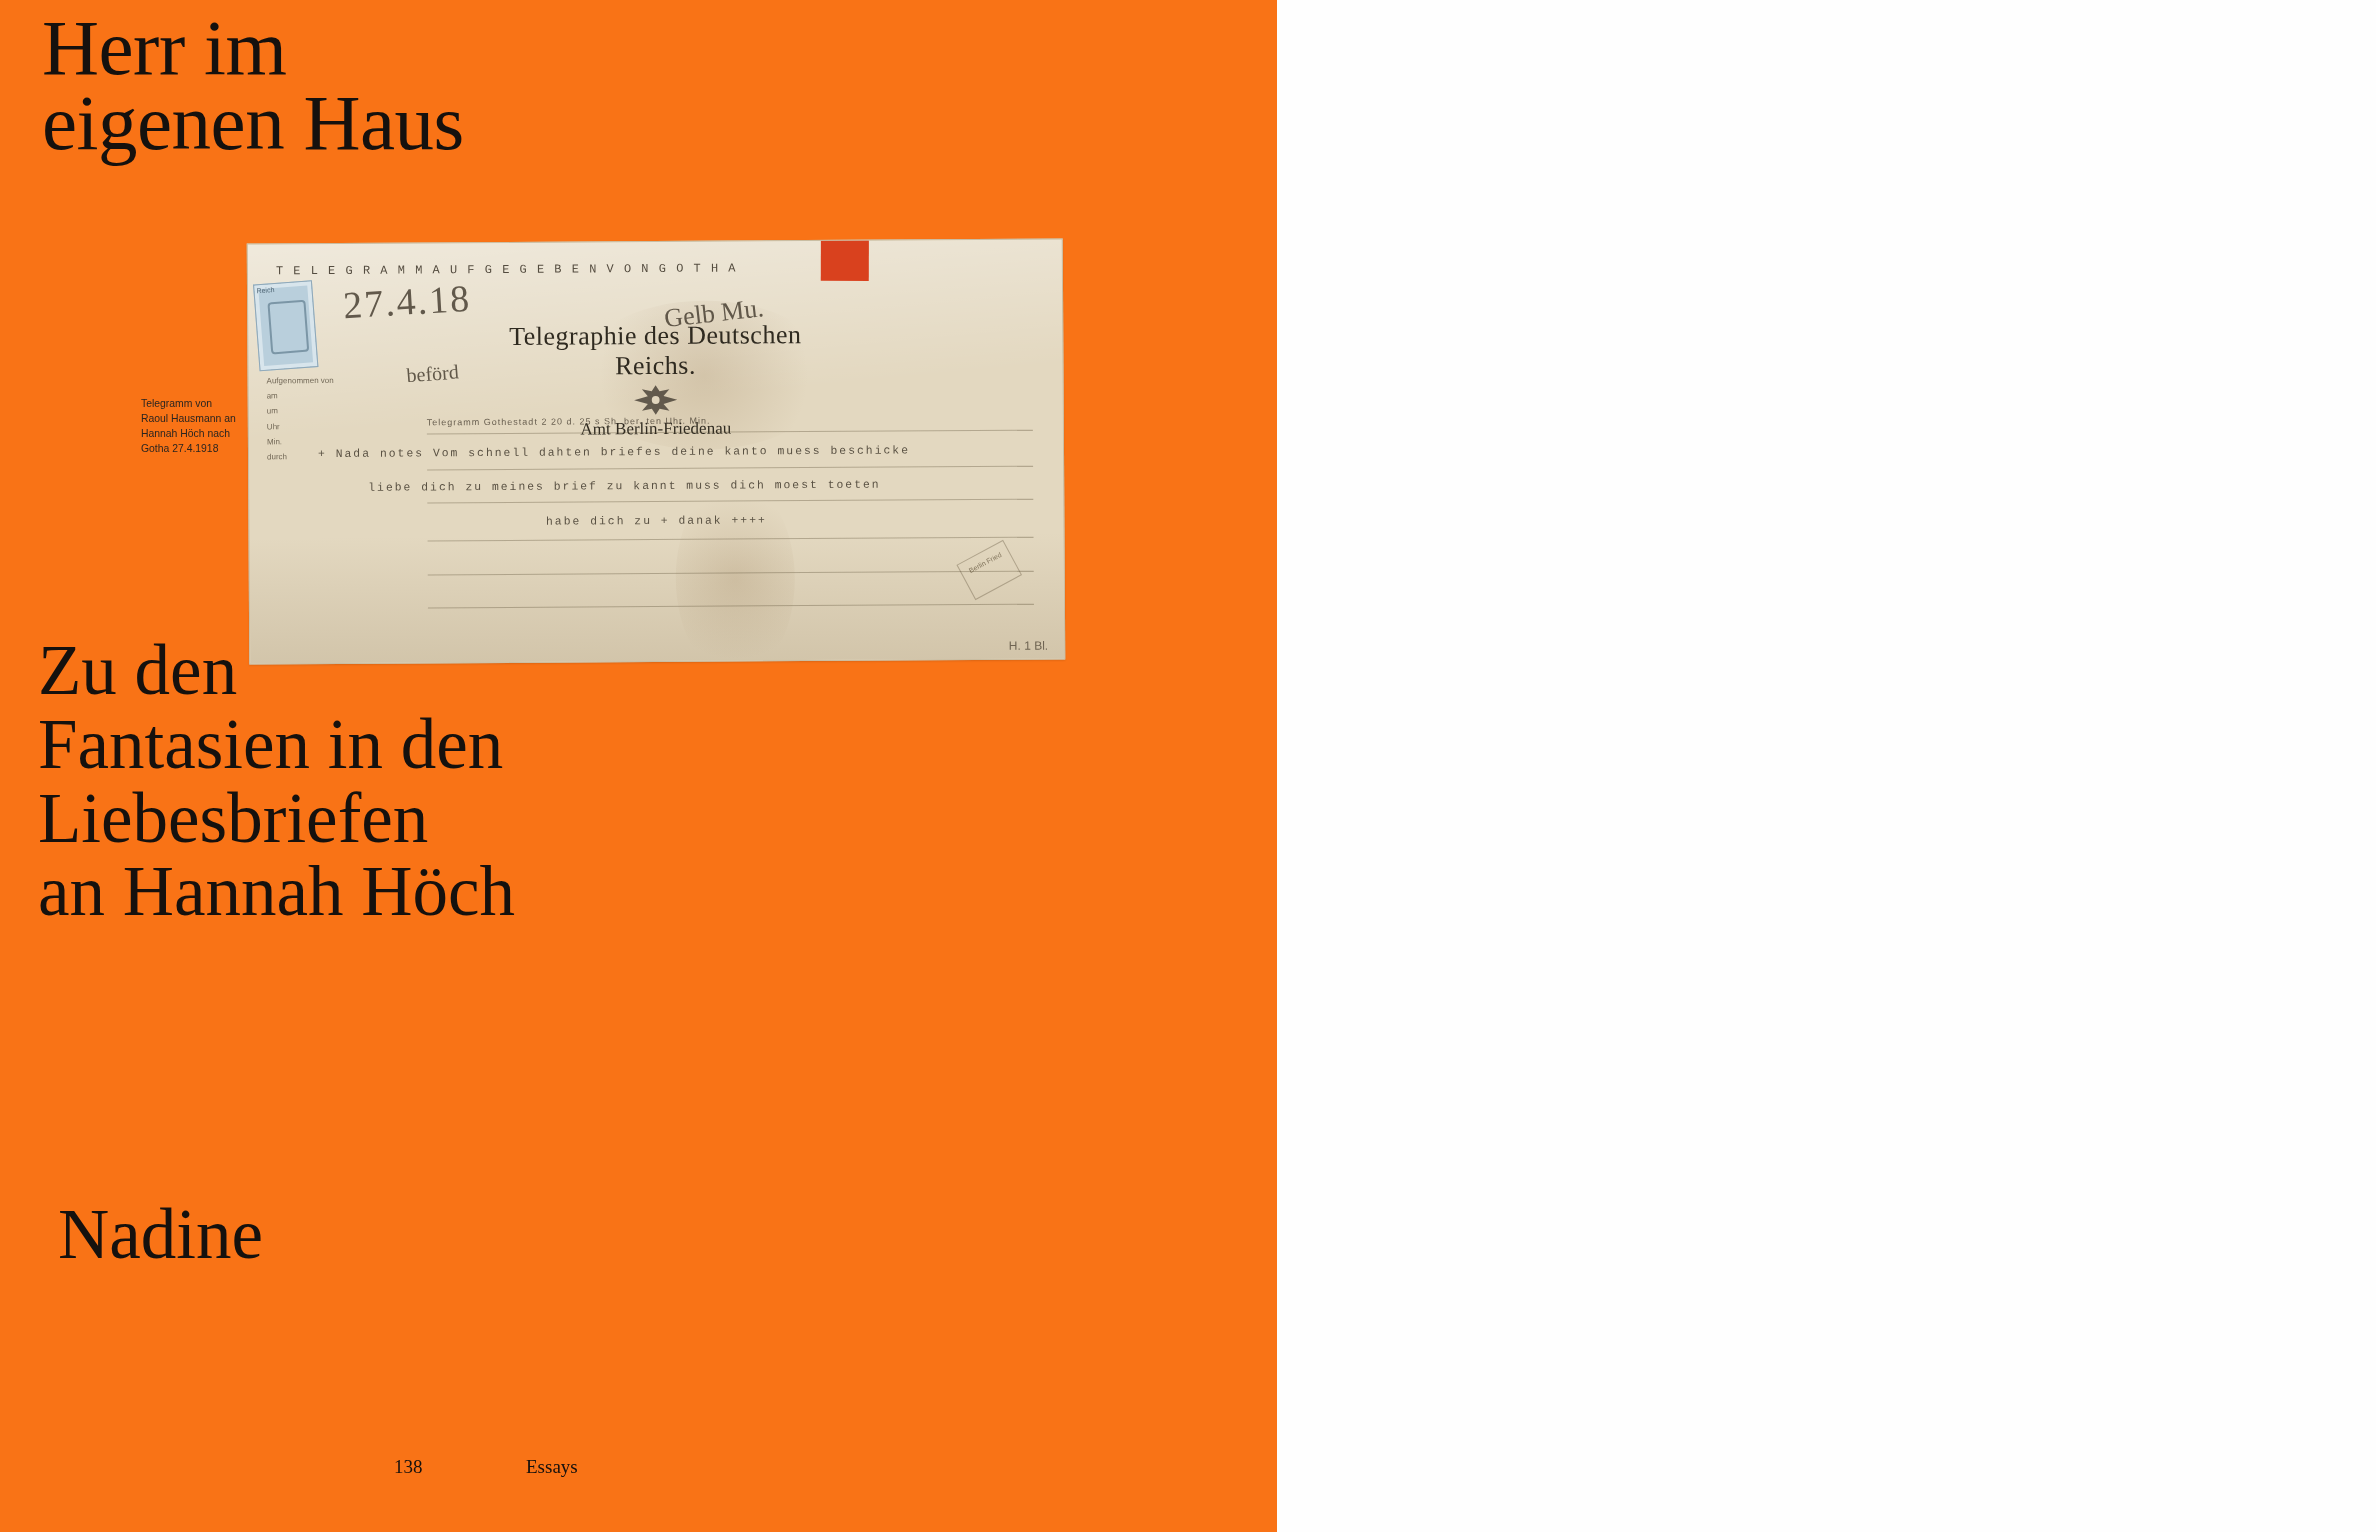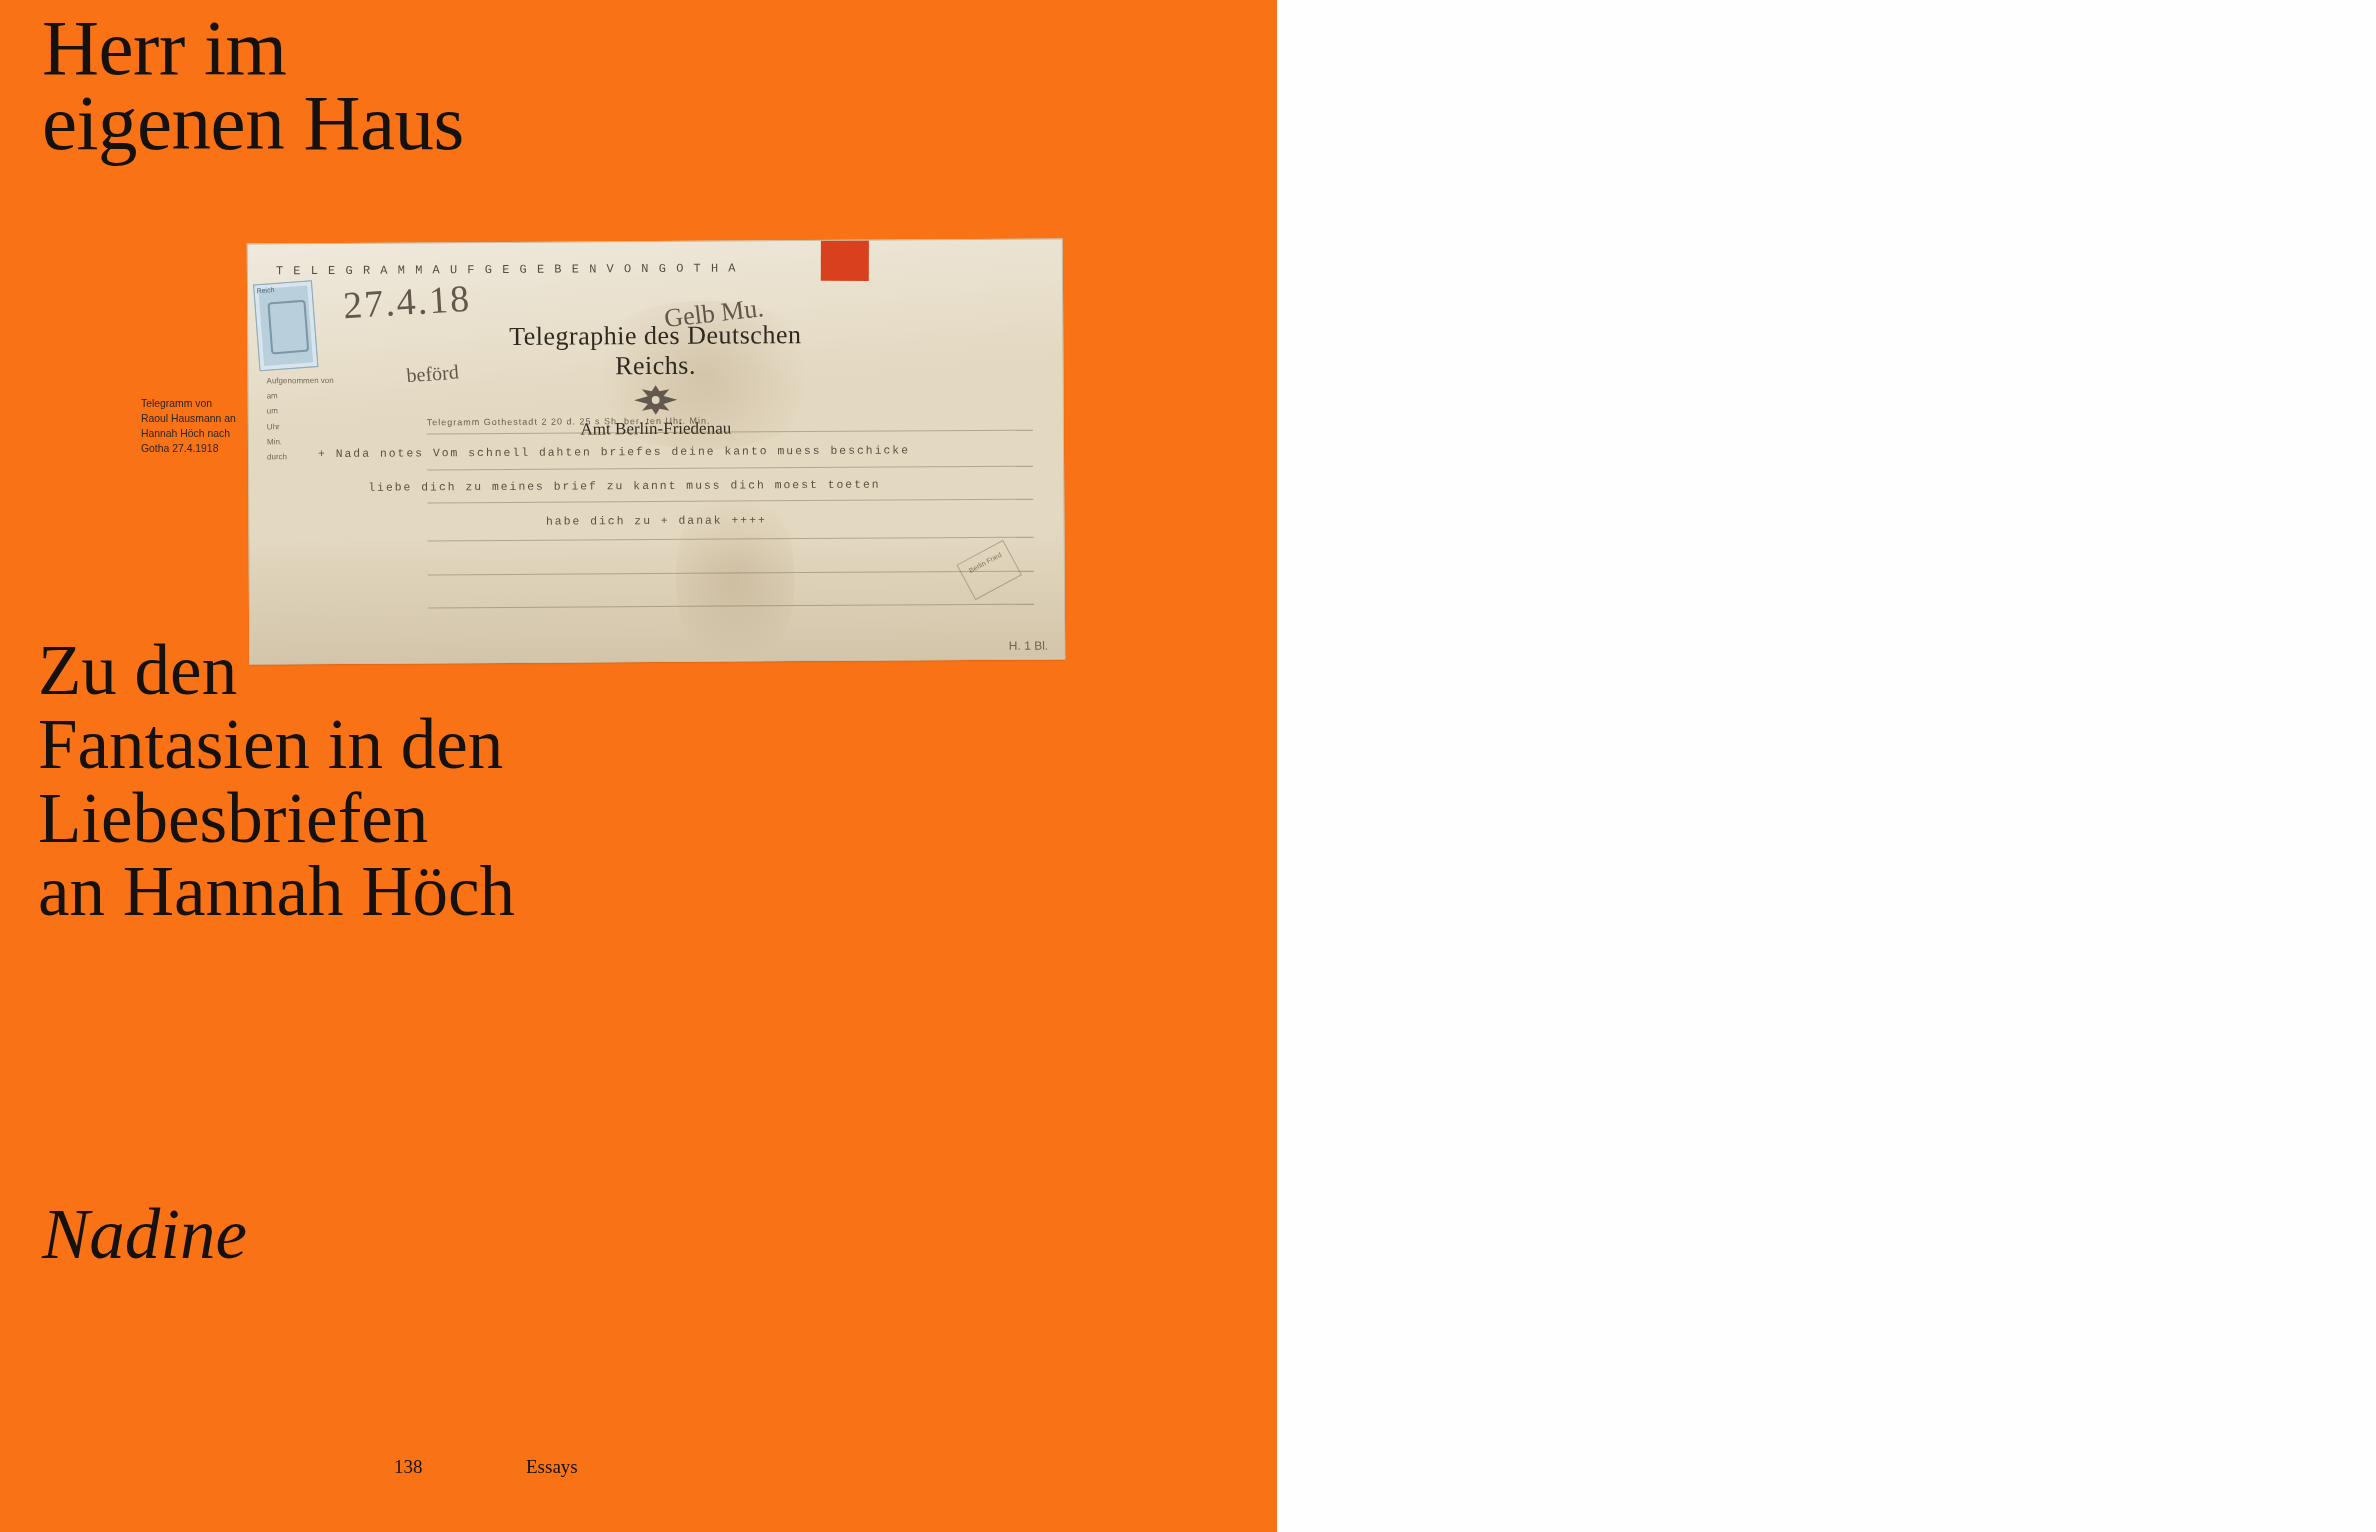--- a/index.html
+++ b/index.html
@@ -63,23 +63,22 @@
     font-family: "Liberation Serif", serif;
     font-weight: 400;
     font-size: 71px;
     line-height: 1.04;
     color: #15110e;
     white-space: nowrap;
   }
 
   .author-block {
     position: absolute;
-    left: 42px;
+    left: 58px;
     top: 1198px;
-    font-style: italic;
   }
   .author-line {
     font-family: "Liberation Serif", serif;
     font-weight: 400;
     font-size: 71px;
     line-height: 1.04;
     color: #15110e;
     white-space: nowrap;
   }
 

